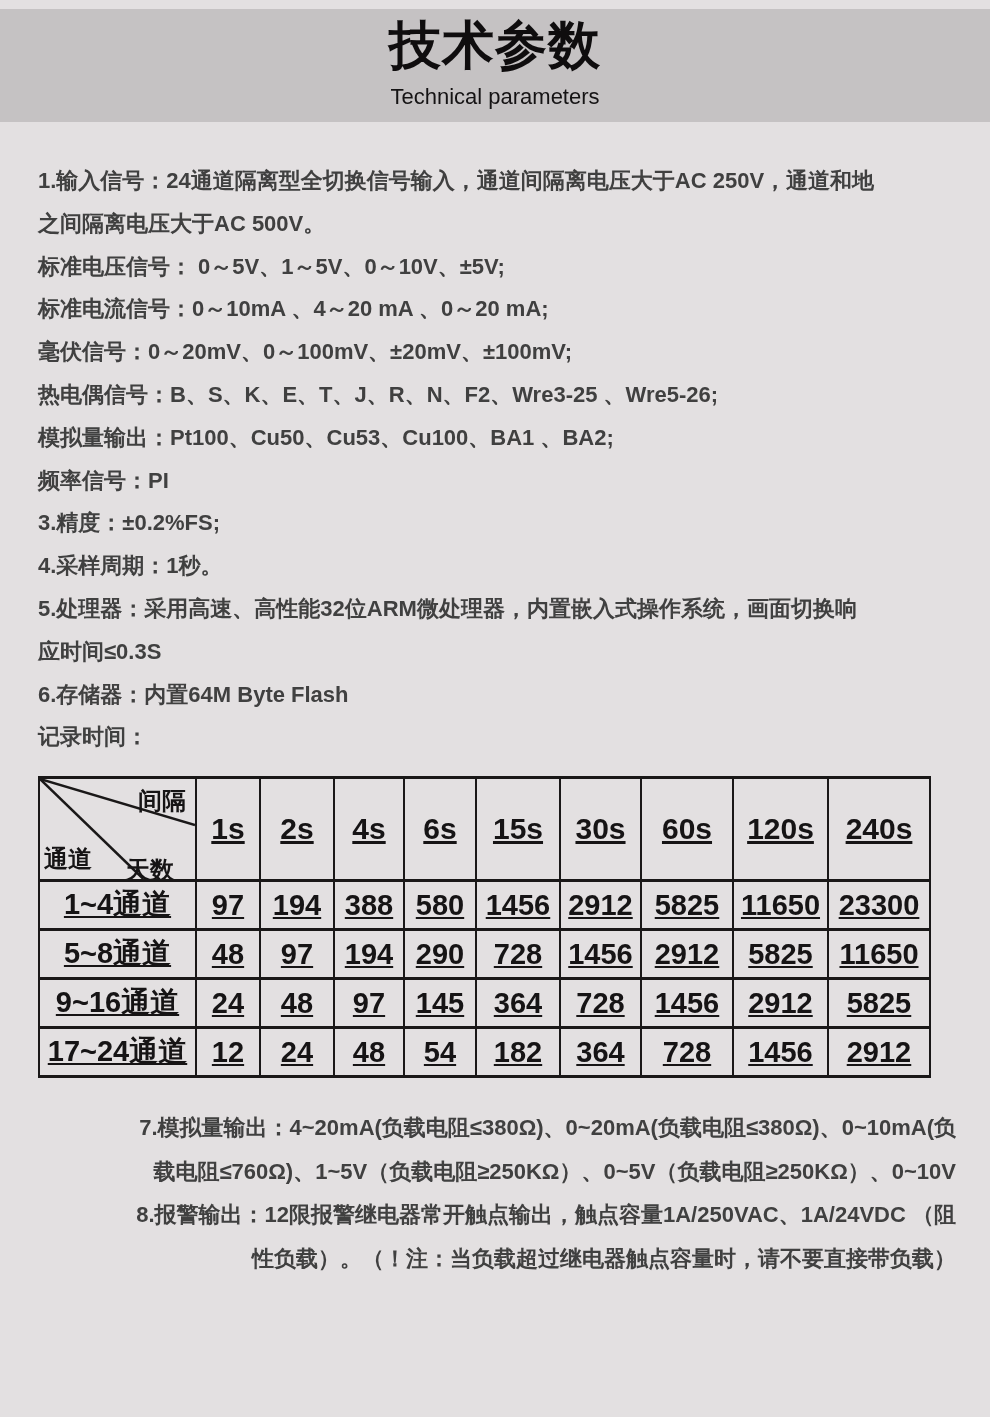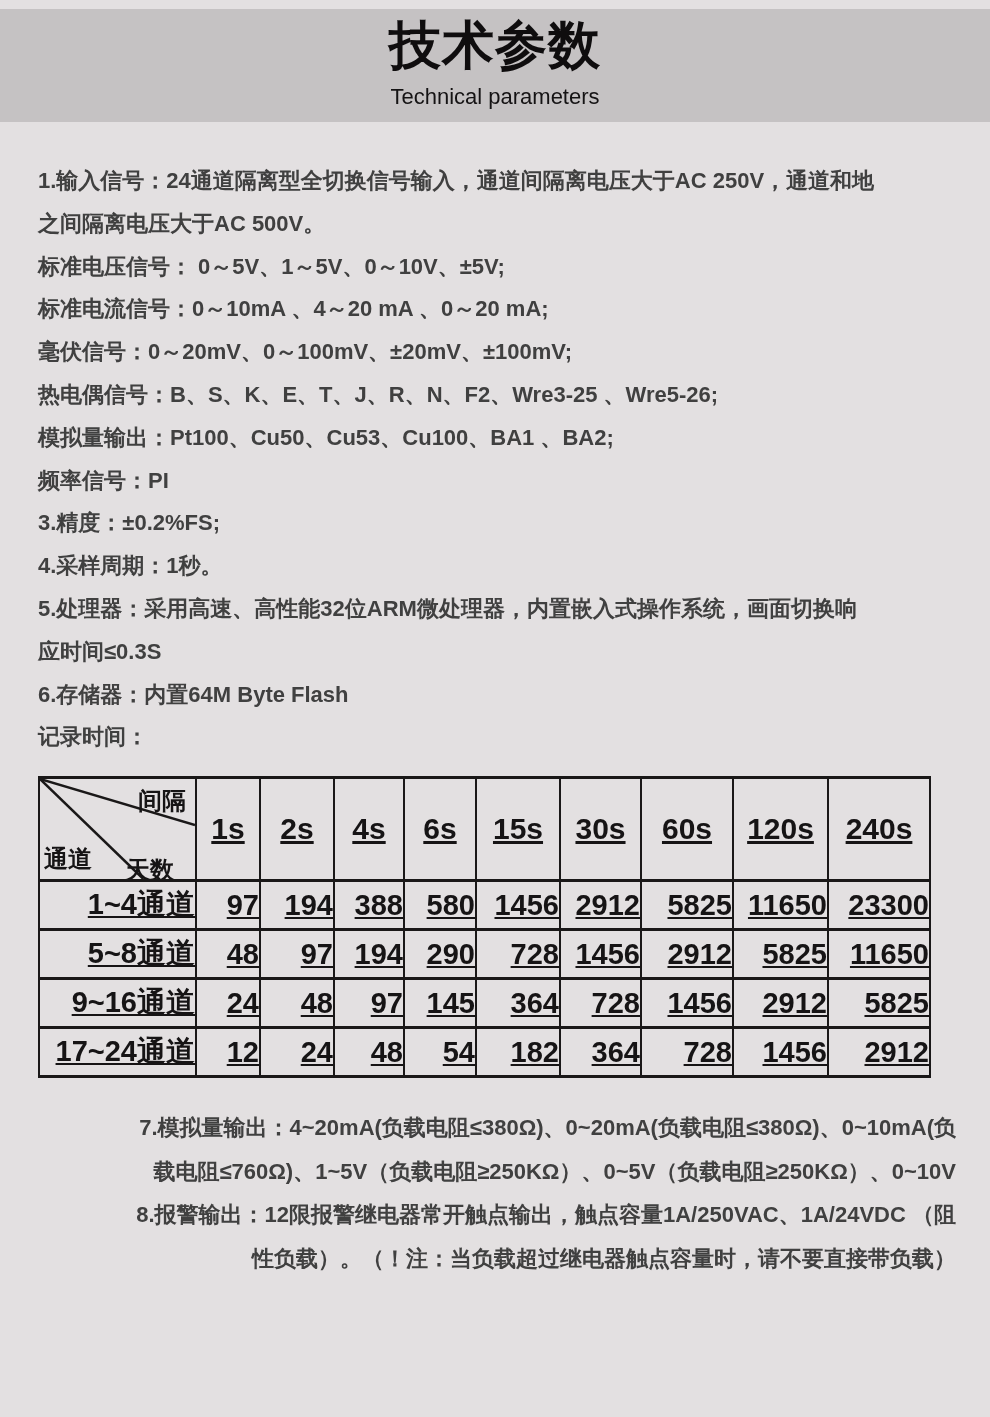--- a/index.html
+++ b/index.html
@@ -72,21 +72,21 @@
     text-align: center;
     vertical-align: middle;
     font-weight: 600;
     font-size: 29px;
     color: #161415;
     padding: 0;
     overflow: hidden;
     text-decoration: underline;
   }
   tr.head-row td { height: 100px; font-size: 30px; }
-  tr.data-row td { height: 46px; text-align: right; }
+  tr.data-row td { height: 46px; }
   td.chan {
     text-align: left;
     padding-left: 6px;
     font-size: 28px;
   }
   td.corner { position: relative; }
   td.corner svg.diag {
     position: absolute;
     top: 0; left: 0;
     width: 100%; height: 100%;

